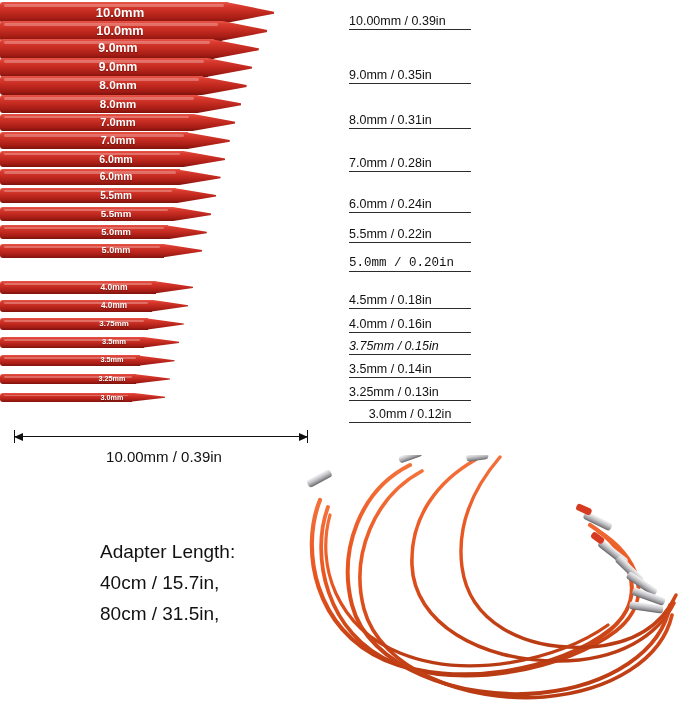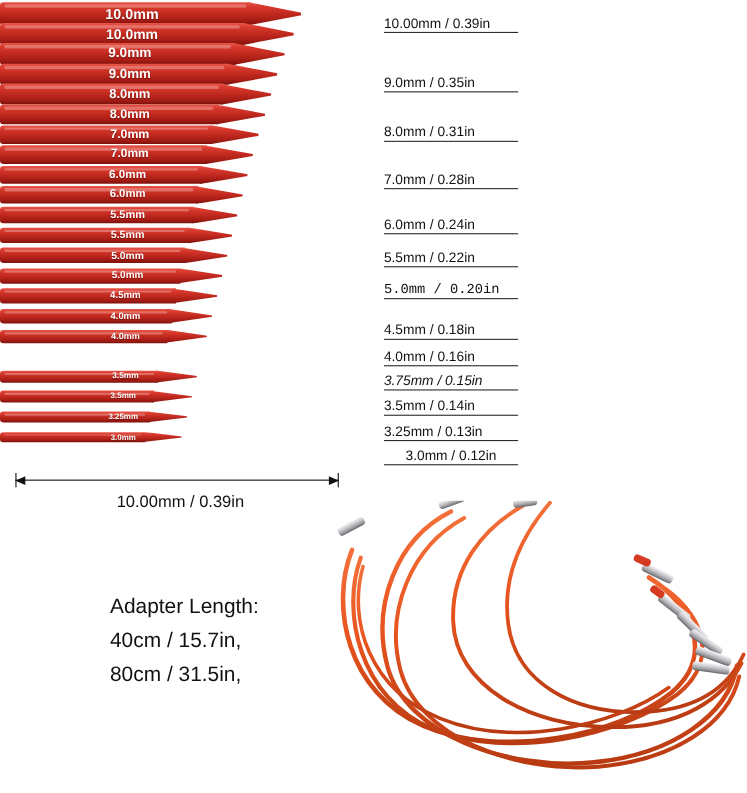--- a/index.html
+++ b/index.html
@@ -262,40 +262,40 @@
       </div>
       <div class="needle-label" style="font-size: 9.4px; line-height: 14.28px; left: 82px; top: 0px; width: 68px;">5.0mm</div>
     </div>
     <div class="needle-row" style="top: 243.8px; height: 13.72px; width: 224px;">
       <div class="needle" style="width: 164px;">
         <div class="gloss" style="height: 2.1952px;"></div>
         <div class="tip" style="left: 162px; width: 40.2px;"></div>
       </div>
       <div class="needle-label" style="font-size: 9.1px; line-height: 13.72px; left: 82px; top: 0px; width: 68px;">5.0mm</div>
     </div>
-    <div class="needle-row" style="top: 262.4px; height: 13.16px; width: 220px;">
-      <div class="needle" style="width: 160px;">
-        <div class="gloss" style="height: 2.1056px;"></div>
-        <div class="tip" style="left: 158px; width: 39.6px;"></div>
-      </div>
-      <div class="needle-label" style="font-size: 8.8px; line-height: 13.16px; left: 80px; top: 0px; width: 68px;">4.5mm</div>
-    </div>
     <div class="needle-row" style="top: 281px; height: 12.6px; width: 216px;">
       <div class="needle" style="width: 156px;">
         <div class="gloss" style="height: 2.016px;"></div>
         <div class="tip" style="left: 154px; width: 39px;"></div>
       </div>
       <div class="needle-label" style="font-size: 8.5px; line-height: 12.6px; left: 80px; top: 0px; width: 68px;">4.0mm</div>
     </div>
     <div class="needle-row" style="top: 299.6px; height: 12.04px; width: 212px;">
       <div class="needle" style="width: 152px;">
         <div class="gloss" style="height: 1.9264px;"></div>
         <div class="tip" style="left: 150px; width: 38.4px;"></div>
       </div>
       <div class="needle-label" style="font-size: 8.2px; line-height: 12.04px; left: 80px; top: 0px; width: 68px;">4.0mm</div>
+    </div>
+    <div class="needle-row" style="top: 318.2px; height: 11.48px; width: 208px;">
+      <div class="needle" style="width: 148px;">
+        <div class="gloss" style="height: 1.8368px;"></div>
+        <div class="tip" style="left: 146px; width: 37.8px;"></div>
+      </div>
+      <div class="needle-label" style="font-size: 7.9px; line-height: 11.48px; left: 80px; top: 0px; width: 68px;">3.75mm</div>
     </div>
     <div class="needle-row" style="top: 336.8px; height: 10.92px; width: 204px;">
       <div class="needle" style="width: 144px;">
         <div class="gloss" style="height: 1.7472px;"></div>
         <div class="tip" style="left: 142px; width: 37.2px;"></div>
       </div>
       <div class="needle-label" style="font-size: 7.6px; line-height: 10.92px; left: 80px; top: 0px; width: 68px;">3.5mm</div>
     </div>
     <div class="needle-row" style="top: 355.4px; height: 10.36px; width: 200px;">
       <div class="needle" style="width: 140px;">

